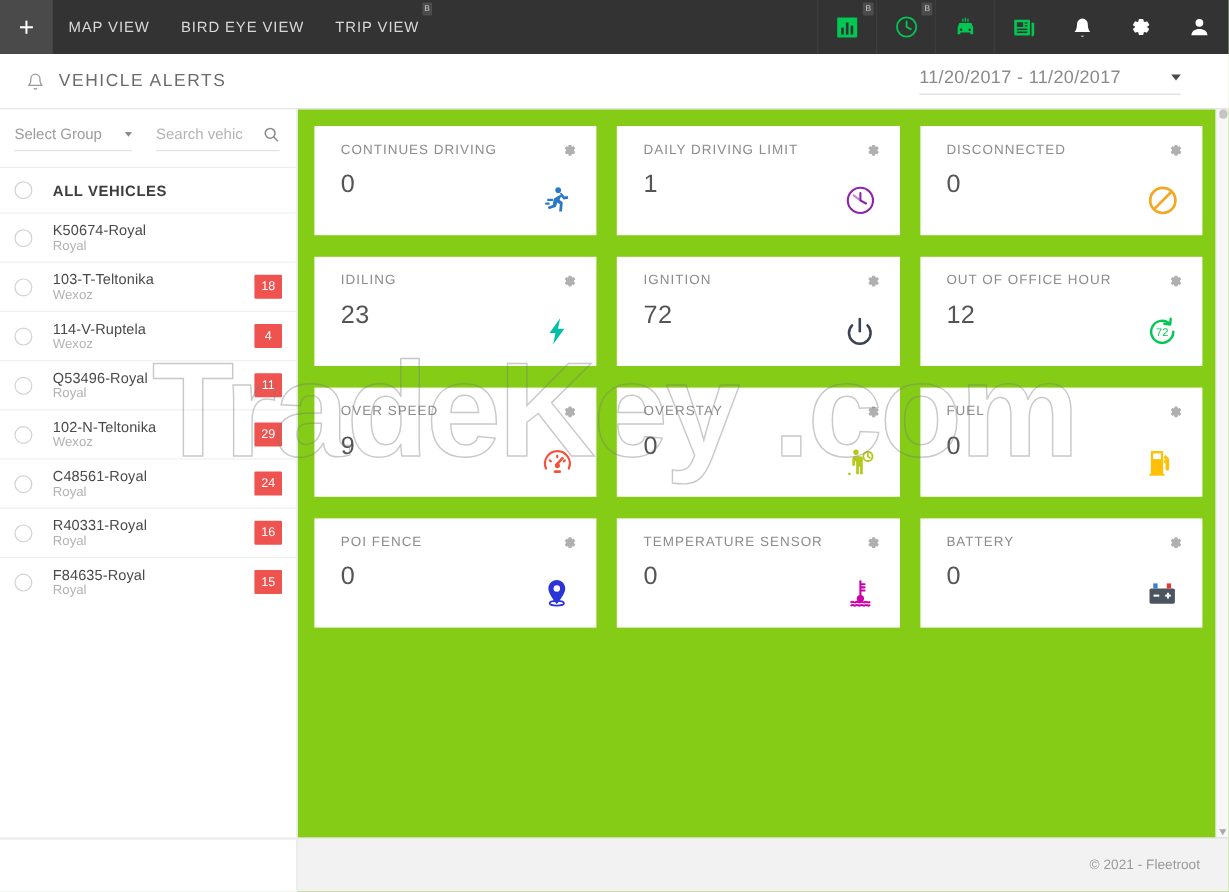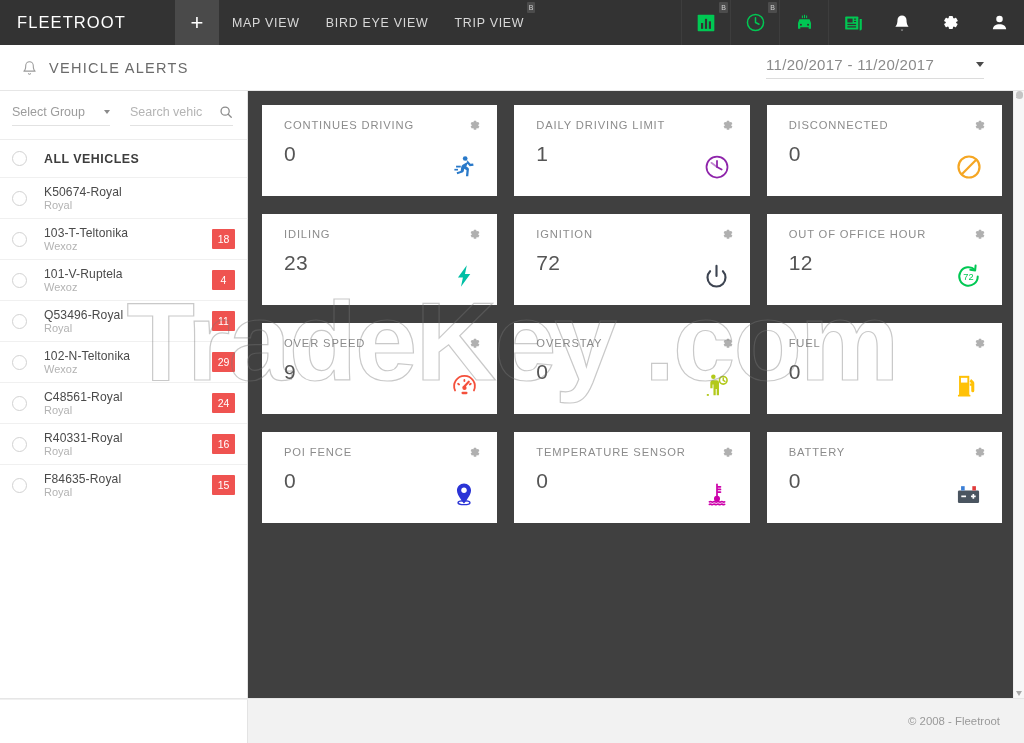--- a/index.html
+++ b/index.html
@@ -156,21 +156,21 @@
     background:#ef5350; color:#ffffff;
     font-size:10.5px;
     min-width:23px; height:20px;
     display:flex; align-items:center; justify-content:center;
     padding:0 5px; border-radius:1px;
     flex:0 0 auto;
   }
 
   
   #main{
-    flex:1; background:#404040;
+    flex:1; background:#84cc16;
     height:652px; overflow-y:auto; position:relative;
   }
   #cardgrid{
     display:grid;
     grid-template-columns:repeat(3,1fr);
     gap:18px 17px;
     padding:14px 22px 22px 14px;
   }
   .card{
     background:#ffffff;
@@ -243,21 +243,20 @@
     color:transparent;
     -webkit-text-stroke:1.2px rgba(120,120,120,0.40);
     margin-top:-60px;
     white-space:nowrap;
   }
 </style>
 </head>
 <body>
 
 <div id="topnav">
-  <div id="brand">FLEETROOT</div>
   <div id="plus-tab">+</div>
   <div class="navlinks" id="navlinks">
       <div class="navlink">
         <span>MAP VIEW</span>
       </div>
       <div class="navlink">
         <span>BIRD EYE VIEW</span>
       </div>
       <div class="navlink">
         <span>TRIP VIEW</span>
@@ -390,21 +389,21 @@
           <span class="radio"></span>
           <div class="vinfo">
             <div class="vname">103-T-Teltonika</div>
             <div class="vgroup">Wexoz</div>
           </div>
           <span class="vbadge">18</span>
         </div>
         <div class="vrow">
           <span class="radio"></span>
           <div class="vinfo">
-            <div class="vname">101-V-Ruptela</div>
+            <div class="vname">114-V-Ruptela</div>
             <div class="vgroup">Wexoz</div>
           </div>
           <span class="vbadge">4</span>
         </div>
         <div class="vrow">
           <span class="radio"></span>
           <div class="vinfo">
             <div class="vname">Q53496-Royal</div>
             <div class="vgroup">Royal</div>
           </div>
@@ -691,18 +690,18 @@
 </div>
 
 <div id="vscroll">
   <div id="vscroll-up"></div>
   <div id="vscroll-thumb"></div>
   <div id="vscroll-down"></div>
 </div>
 
 <div id="footer">
   <div id="footer-left"></div>
-  <span id="footer-text">© 2008 - Fleetroot</span>
+  <span id="footer-text">© 2021 - Fleetroot</span>
 </div>
 
 <div id="watermark">
   <span id="watermark-text">TradeKey .com</span>
 </div>
 
 </body></html>

